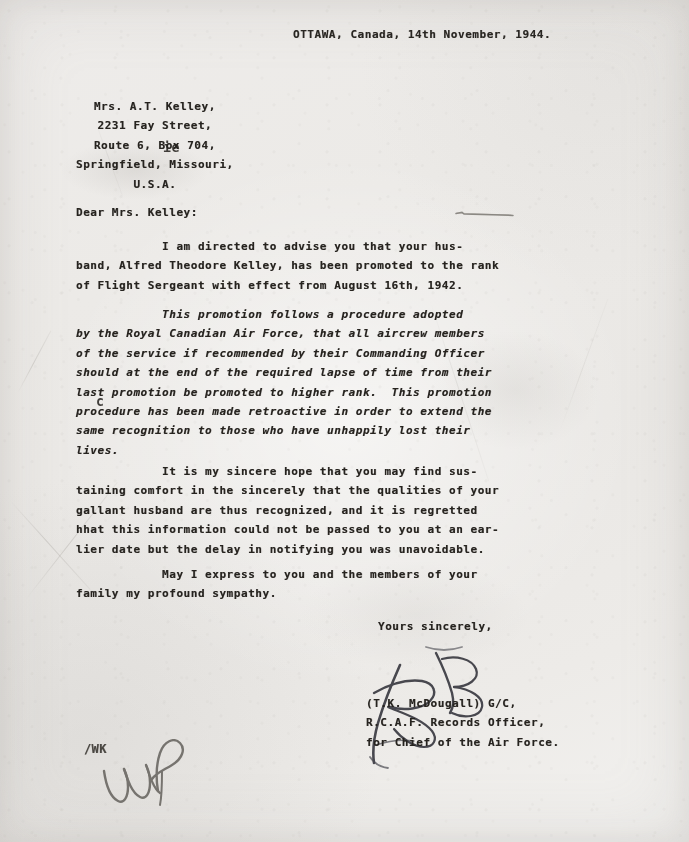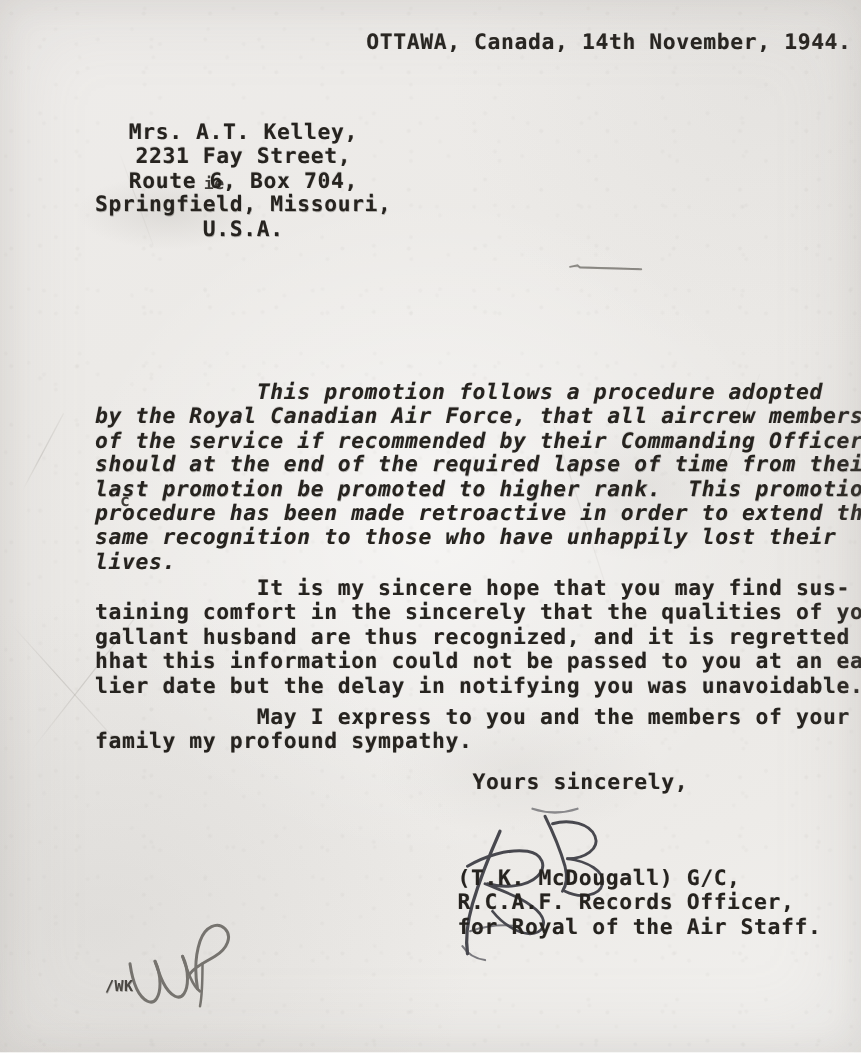--- a/index.html
+++ b/index.html
@@ -56,38 +56,38 @@
   
   .smudge { position:absolute; pointer-events:none; border-radius:50%; }
   .sm1 { left: 430px; top: 330px; width: 170px; height: 120px; background: radial-gradient(ellipse at center, rgba(168,164,158,.16) 0%, rgba(168,164,158,0) 70%); }
   .sm2 { left: 300px; top: 560px; width: 230px; height: 110px; background: radial-gradient(ellipse at center, rgba(168,164,158,.13) 0%, rgba(168,164,158,0) 70%); }
   .sm3 { left: 60px;  top: 140px; width: 150px; height: 60px;  background: radial-gradient(ellipse at center, rgba(150,146,140,.18) 0%, rgba(150,146,140,0) 70%); }
 
   
   .t {
     position: absolute;
     white-space: pre;
-    font-size: 17px;
+    font-size: 11px;
     letter-spacing: 0.55px;
     line-height: 19.4px;
     font-weight: 700;
     color: #26231f;
     text-shadow: 0.4px 0.3px 0 rgba(40,36,32,.30), -0.3px -0.2px 0 rgba(60,56,50,.14);
   }
 
   #date-line      { left: 293px; top: 25px; }
   #address-block  { left: 76px;  top: 97px; text-align: center; }
   #salutation     { left: 76px;  top: 203px; }
   #para-1         { left: 76px;  top: 237px; }
   #para-2         { left: 76px;  top: 305px; font-style: italic; }
   #para-3         { left: 76px;  top: 462px; }
   #para-4         { left: 76px;  top: 565px; }
   #closing        { left: 378px; top: 617px; }
   #signature-block{ left: 366px; top: 694px; }
-  #typist-initials{ left: 84px;  top: 740px; font-size: 12px; letter-spacing:.4px; color:#4a4742;margin-top:40px; }
+  #typist-initials{ left: 84px;  top: 740px; font-size: 12px; letter-spacing:.4px; color:#4a4742; }
 
   
   .overstrike {
     position: absolute;
     pointer-events: none;
     color: #24211d;
     font-family: "DejaVu Sans Mono", "Liberation Mono", monospace;
     font-size: 13.2px;
     font-weight: 700;
     letter-spacing: .55px;
@@ -144,21 +144,25 @@
   <div class="t" id="date-line">OTTAWA, Canada, 14th November, 1944.</div>
 
   <div class="t" id="address-block">Mrs. A.T. Kelley,
 2231 Fay Street,
 Route 6, Box 704,
 Springfield, Missouri,
 U.S.A.</div>
 
   <div class="overstrike" id="overstrike-springfield">ie</div>
 
-
+  <div class="t" id="salutation">Dear Mrs. Kelley:</div>
+
+  <div class="t" id="para-1">            I am directed to advise you that your hus-
+band, Alfred Theodore Kelley, has been promoted to the rank
+of Flight Sergeant with effect from August 16th, 1942.</div>
 
   <svg id="pencil-mark" viewBox="0 0 60 7">
     <path d="M1,2.5 L7,1.2 L9,3 L58,4.4" fill="none" stroke="#6e6b65" stroke-width="1.5" stroke-linecap="round" opacity="0.75"></path>
     <path d="M2,2.2 L56,4.0" fill="none" stroke="#84817b" stroke-width="0.9" stroke-linecap="round" opacity="0.5"></path>
   </svg>
 
   <div class="t" id="para-2">            This promotion follows a procedure adopted
 by the Royal Canadian Air Force, that all aircrew members
 of the service if recommended by their Commanding Officer
 should at the end of the required lapse of time from their
@@ -192,21 +196,21 @@
       <path d="M124,42 C140,44 154,52 152,62 C150,72 134,74 122,68" stroke-width="2.2"></path>
       <path d="M96,2 C108,6 120,6 132,2" stroke-width="1.8" opacity="0.6"></path>
 
       <path d="M46,100 C58,96 70,94 84,96" stroke-width="1.6" opacity="0.7"></path>
       <path d="M40,112 C44,118 50,122 58,123" stroke-width="1.8" opacity="0.7"></path>
     </g>
   </svg>
 
   <div class="t" id="signature-block">(T.K. McDougall) G/C,
 R.C.A.F. Records Officer,
-for Royal of the Air Staff.</div>
+for Chief of the Air Force.</div>
 
   <div class="t" id="typist-initials">/WK</div>
 
   <svg id="pencil-initial" viewBox="0 0 105 80">
     <g fill="none" stroke="#5f5c57" stroke-linecap="round" stroke-linejoin="round" opacity="0.82">
       <path d="M8,36 C10,50 14,62 22,66 C28,69 32,62 32,52 C32,44 30,38 28,34" stroke-width="2.4"></path>
       <path d="M28,34 C32,46 36,58 44,62 C50,65 54,58 54,48 C54,40 52,34 50,30" stroke-width="2.4"></path>
       <path d="M50,30 C54,42 58,54 64,58" stroke-width="2.2"></path>
       <path d="M62,56 C60,44 60,30 64,18 C68,6 78,2 84,8 C90,14 86,24 76,30 C68,35 60,38 56,44" stroke-width="2.4"></path>
       <path d="M66,36 C66,48 66,60 64,70" stroke-width="2.0"></path>

